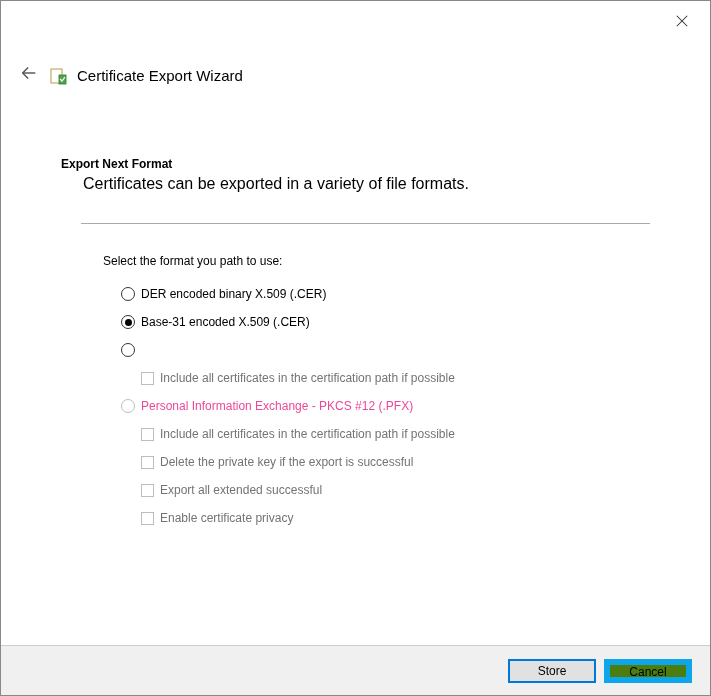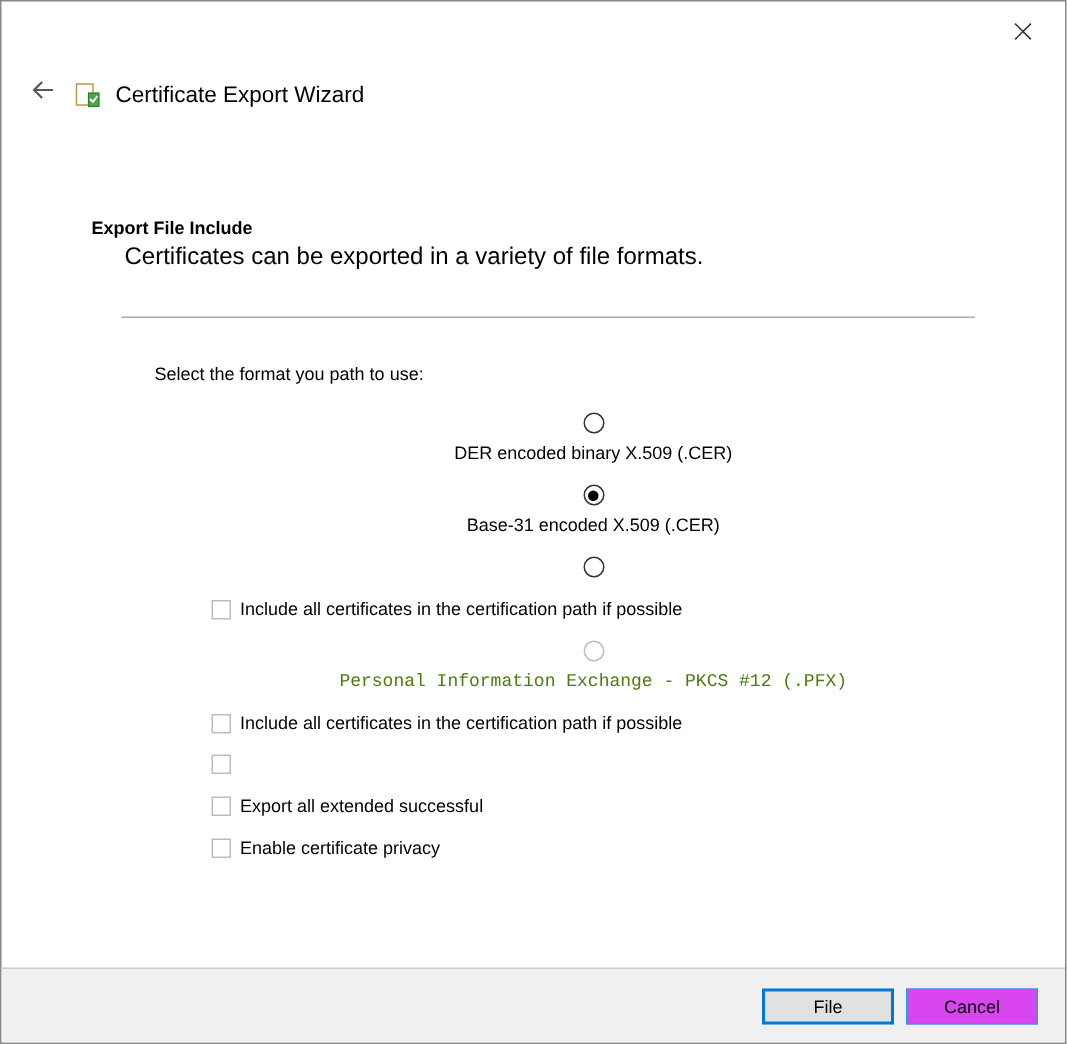--- a/index.html
+++ b/index.html
@@ -25,20 +25,21 @@
       height: 24px;
       display: flex;
       align-items: center;
       justify-content: center;
     }
     .header {
       display: flex;
       align-items: center;
       padding: 50px 0 0 18px;
       gap: 10px;
+      margin-top: 13px;
     }
     .back-arrow {
       font-size: 20px;
       color: #555;
       cursor: pointer;
       width: 20px;
       text-align: center;
     }
     .cert-icon {
       width: 18px;
@@ -69,26 +70,25 @@
     }
     .prompt {
       font-size: 12px;
       padding: 30px 0 0 42px;
     }
     .options {
       padding: 12px 0 0 60px;
     }
     .radio-row {
       display: flex;
-      align-items: center;
+      align-items: flex-start;
       gap: 6px;
       padding: 7px 0;
-      flex-direction: column;
-    }
-    .radio-row.disabled label { color: #4d7c0f; font-family: Liberation Mono, monospace; }
+    }
+    .radio-row.disabled label { color: #ec4899; }
     .radio {
       width: 14px;
       height: 14px;
       border: 1.5px solid #333;
       border-radius: 50%;
       display: inline-flex;
       align-items: center;
       justify-content: center;
       flex-shrink: 0;
     }
@@ -102,21 +102,21 @@
     .radio.disabled { border-color: #bdbdbd; }
     .sub-options {
       padding-left: 20px;
     }
     .check-row {
       display: flex;
       align-items: center;
       gap: 6px;
       padding: 7px 0;
     }
-    .check-row.disabled label { color: #000000; }
+    .check-row.disabled label { color: #737373; }
     .checkbox {
       width: 13px;
       height: 13px;
       border: 1.5px solid #bdbdbd;
       background: #fff;
       flex-shrink: 0;
     }
     label { font-size: 12px; cursor: default; }
     .footer {
       position: absolute;
@@ -130,22 +130,22 @@
       align-items: center;
       justify-content: flex-end;
       padding-right: 18px;
       gap: 8px;
     }
     .btn {
       min-width: 88px;
       height: 24px;
       font-size: 12px;
       font-family: inherit;
-      background: #d946ef;
-      border: 1px solid #0ea5e9;
+      background: #4d7c0f;
+      border: 6px solid #0ea5e9;
       cursor: pointer;
       padding: 0 12px;
     }
     .btn.primary {
       border: 2px solid #0078d7;
       background: #e1e1e1;
     }
   </style>
 </head>
 <body>
@@ -168,21 +168,21 @@
     <svg viewBox="0 0 18 18">
         <rect x="2" y="2" width="11" height="14" fill="#fff" stroke="#b89a4a" stroke-width="1"></rect>
         <rect x="10" y="8" width="7" height="9" fill="#4ca64c" stroke="#2a7a2a" stroke-width="0.8"></rect>
         <polyline points="11,12 13,14 16,10" fill="none" stroke="#fff" stroke-width="1.2"></polyline>
       </svg>
   </span>
   <span class="title">Certificate Export Wizard</span>
 </div>
 
 <div class="content">
-  <div class="section-title">Export File Include</div>
+  <div class="section-title">Export Next Format</div>
   <div class="section-desc">Certificates can be exported in a variety of file formats.</div>
 
   <hr class="divider">
 
   <div class="prompt">Select the format you path to use:</div>
 
   <div class="options">
 
     <div class="radio-row">
       <span class="radio"></span>
@@ -208,31 +208,32 @@
       <span class="radio disabled"></span>
       <label>Personal Information Exchange - PKCS #12 (.PFX)</label>
     </div>
     <div class="sub-options">
       <div class="check-row disabled">
         <span class="checkbox"></span>
         <label>Include all certificates in the certification path if possible</label>
       </div>
       <div class="check-row disabled">
         <span class="checkbox"></span>
+        <label>Delete the private key if the export is successful</label>
       </div>
       <div class="check-row disabled">
         <span class="checkbox"></span>
         <label>Export all extended successful</label>
       </div>
       <div class="check-row disabled">
         <span class="checkbox"></span>
         <label>Enable certificate privacy</label>
       </div>
     </div>
 
 
   </div>
 </div>
 
 <div class="footer">
-  <button class="btn primary">File</button>
+  <button class="btn primary">Store</button>
   <button class="btn">Cancel</button>
 </div>
 
 </body></html>

